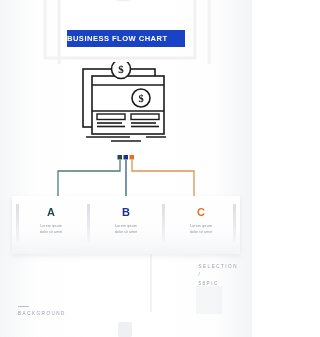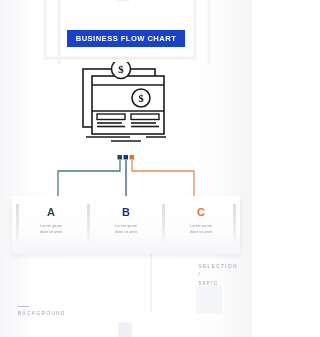--- a/index.html
+++ b/index.html
@@ -53,21 +53,21 @@
   
   .title-banner {
     position: absolute;
     left: 67px;
     top: 30px;
     width: 118px;
     height: 17px;
     background: #1943c4;
     display: flex;
     align-items: center;
-    justify-content: center;
+    justify-content: flex-start;
     box-sizing: border-box;
   }
   .title-banner .title-text {
     color: #ffffff;
     font-size: 7.6px;
     font-weight: bold;
     letter-spacing: 0.45px;
     white-space: nowrap;
     line-height: 1;
   }

